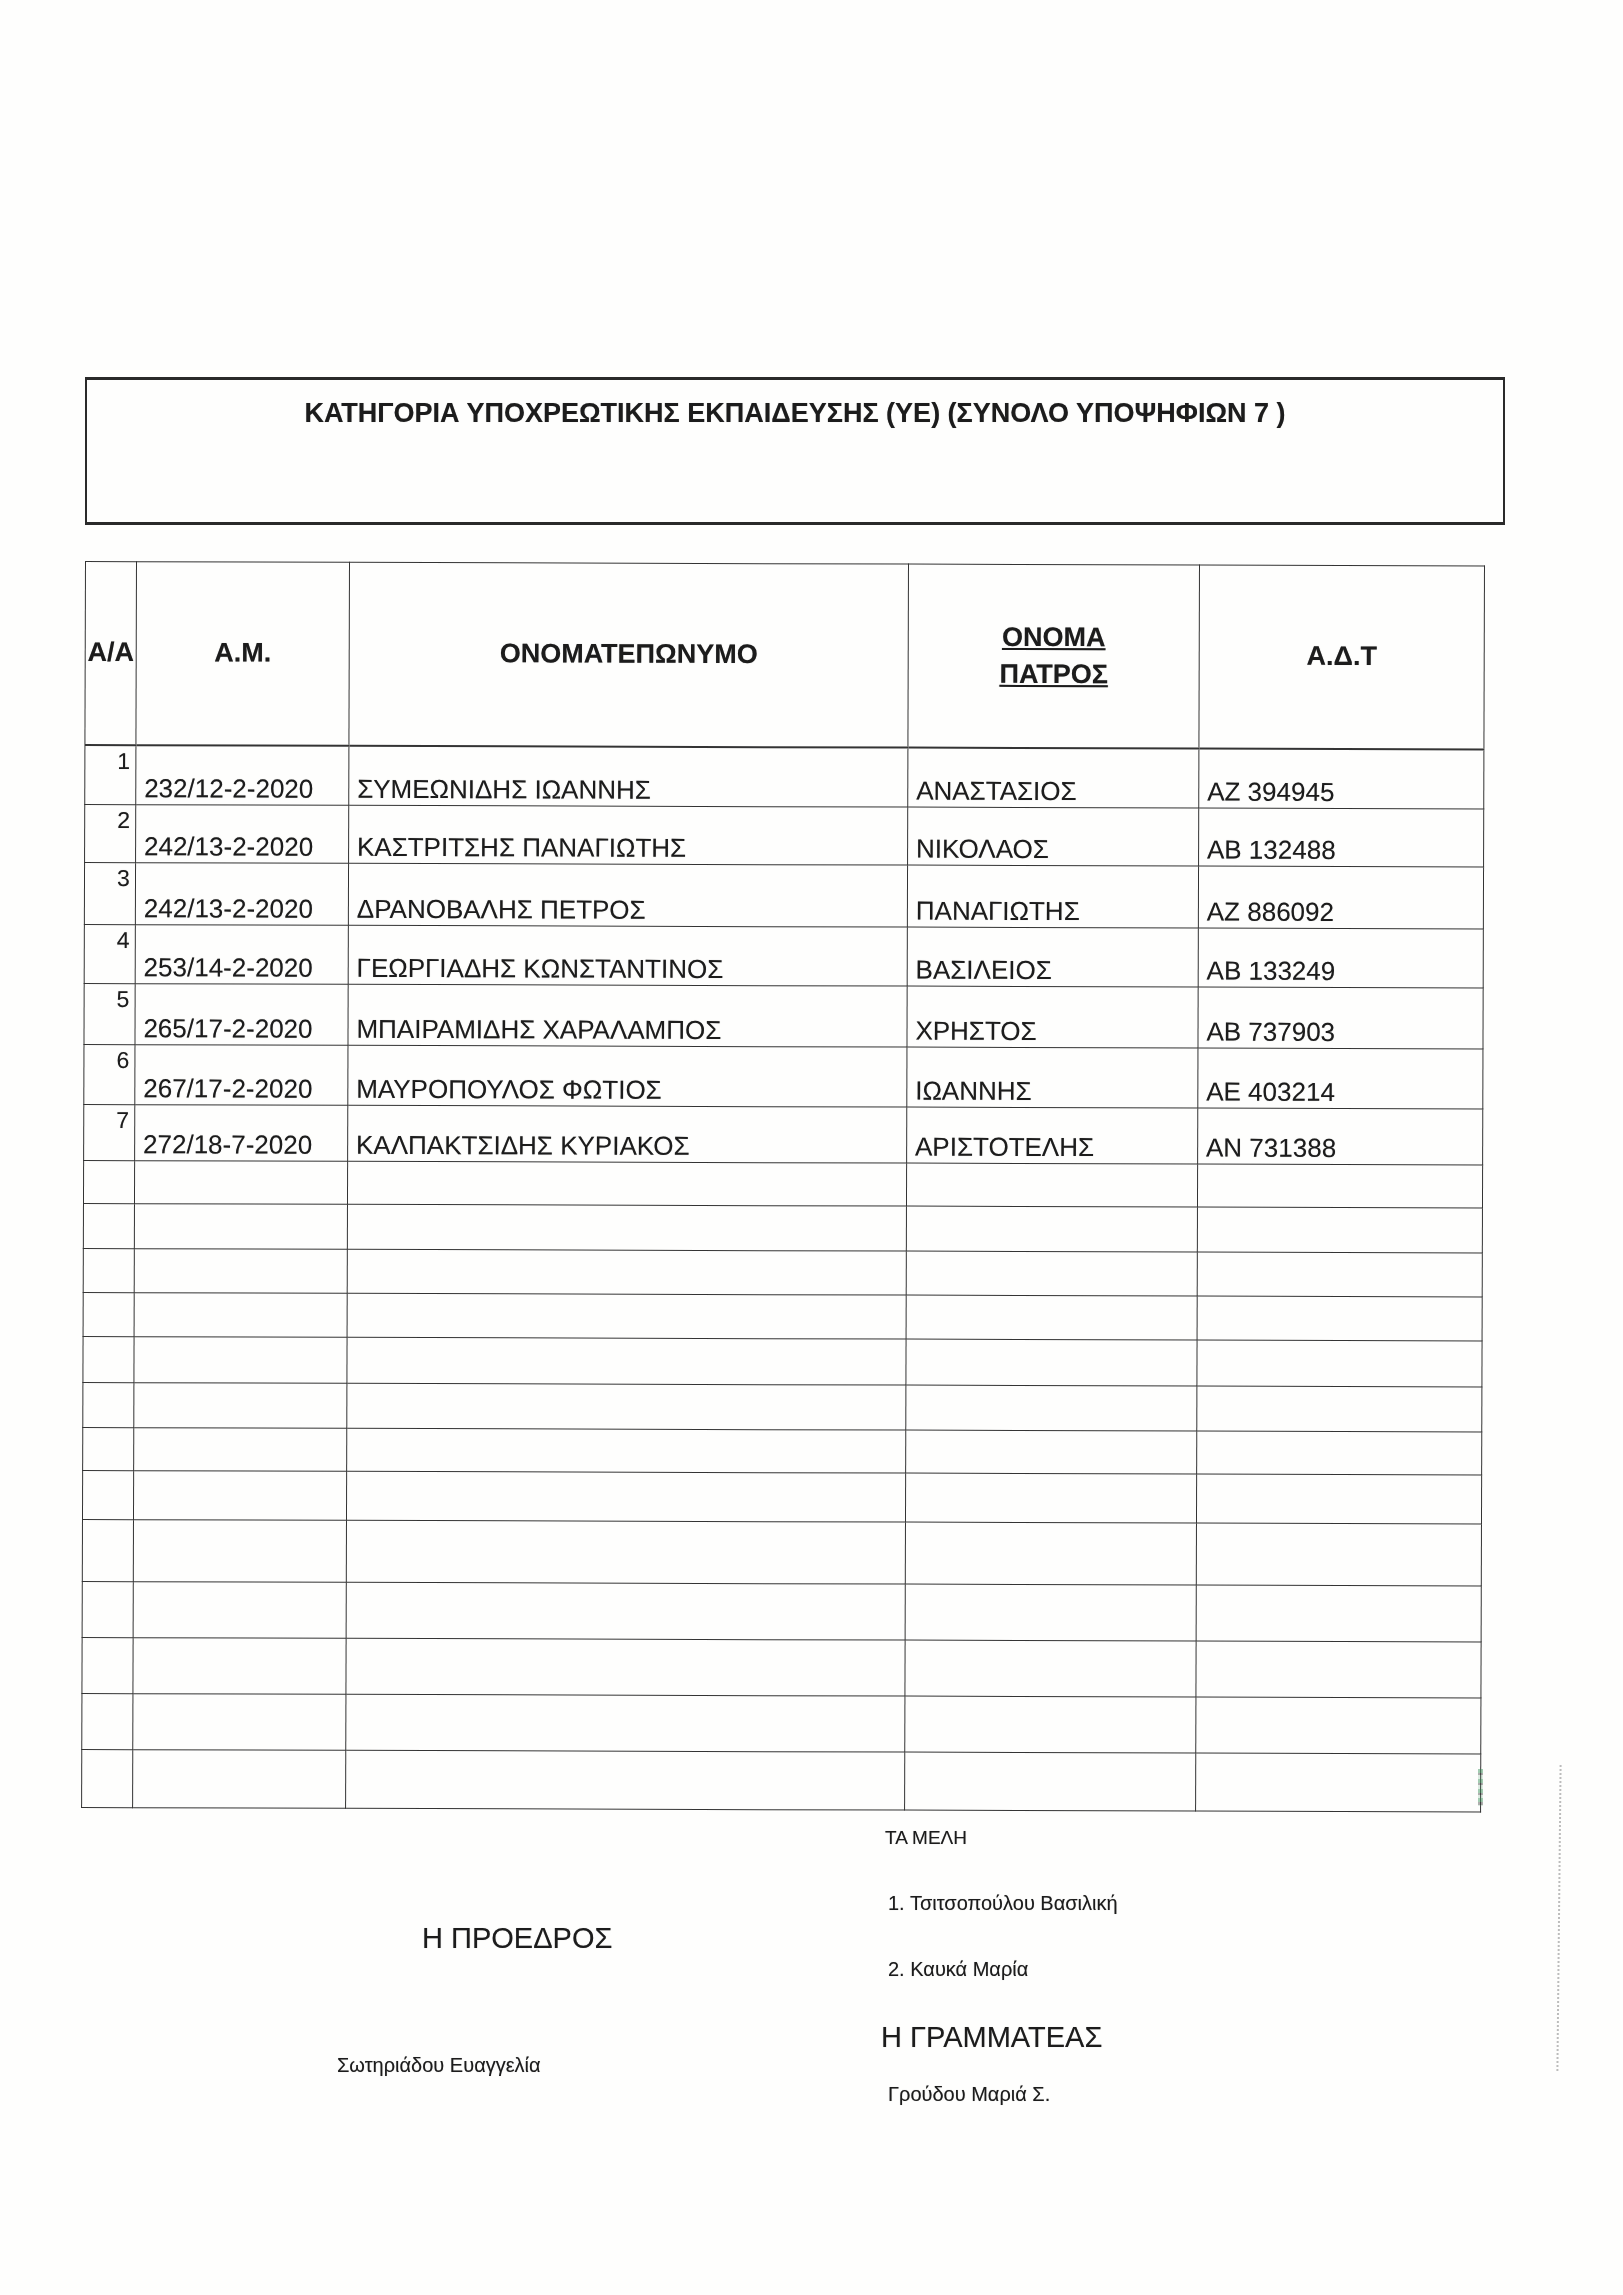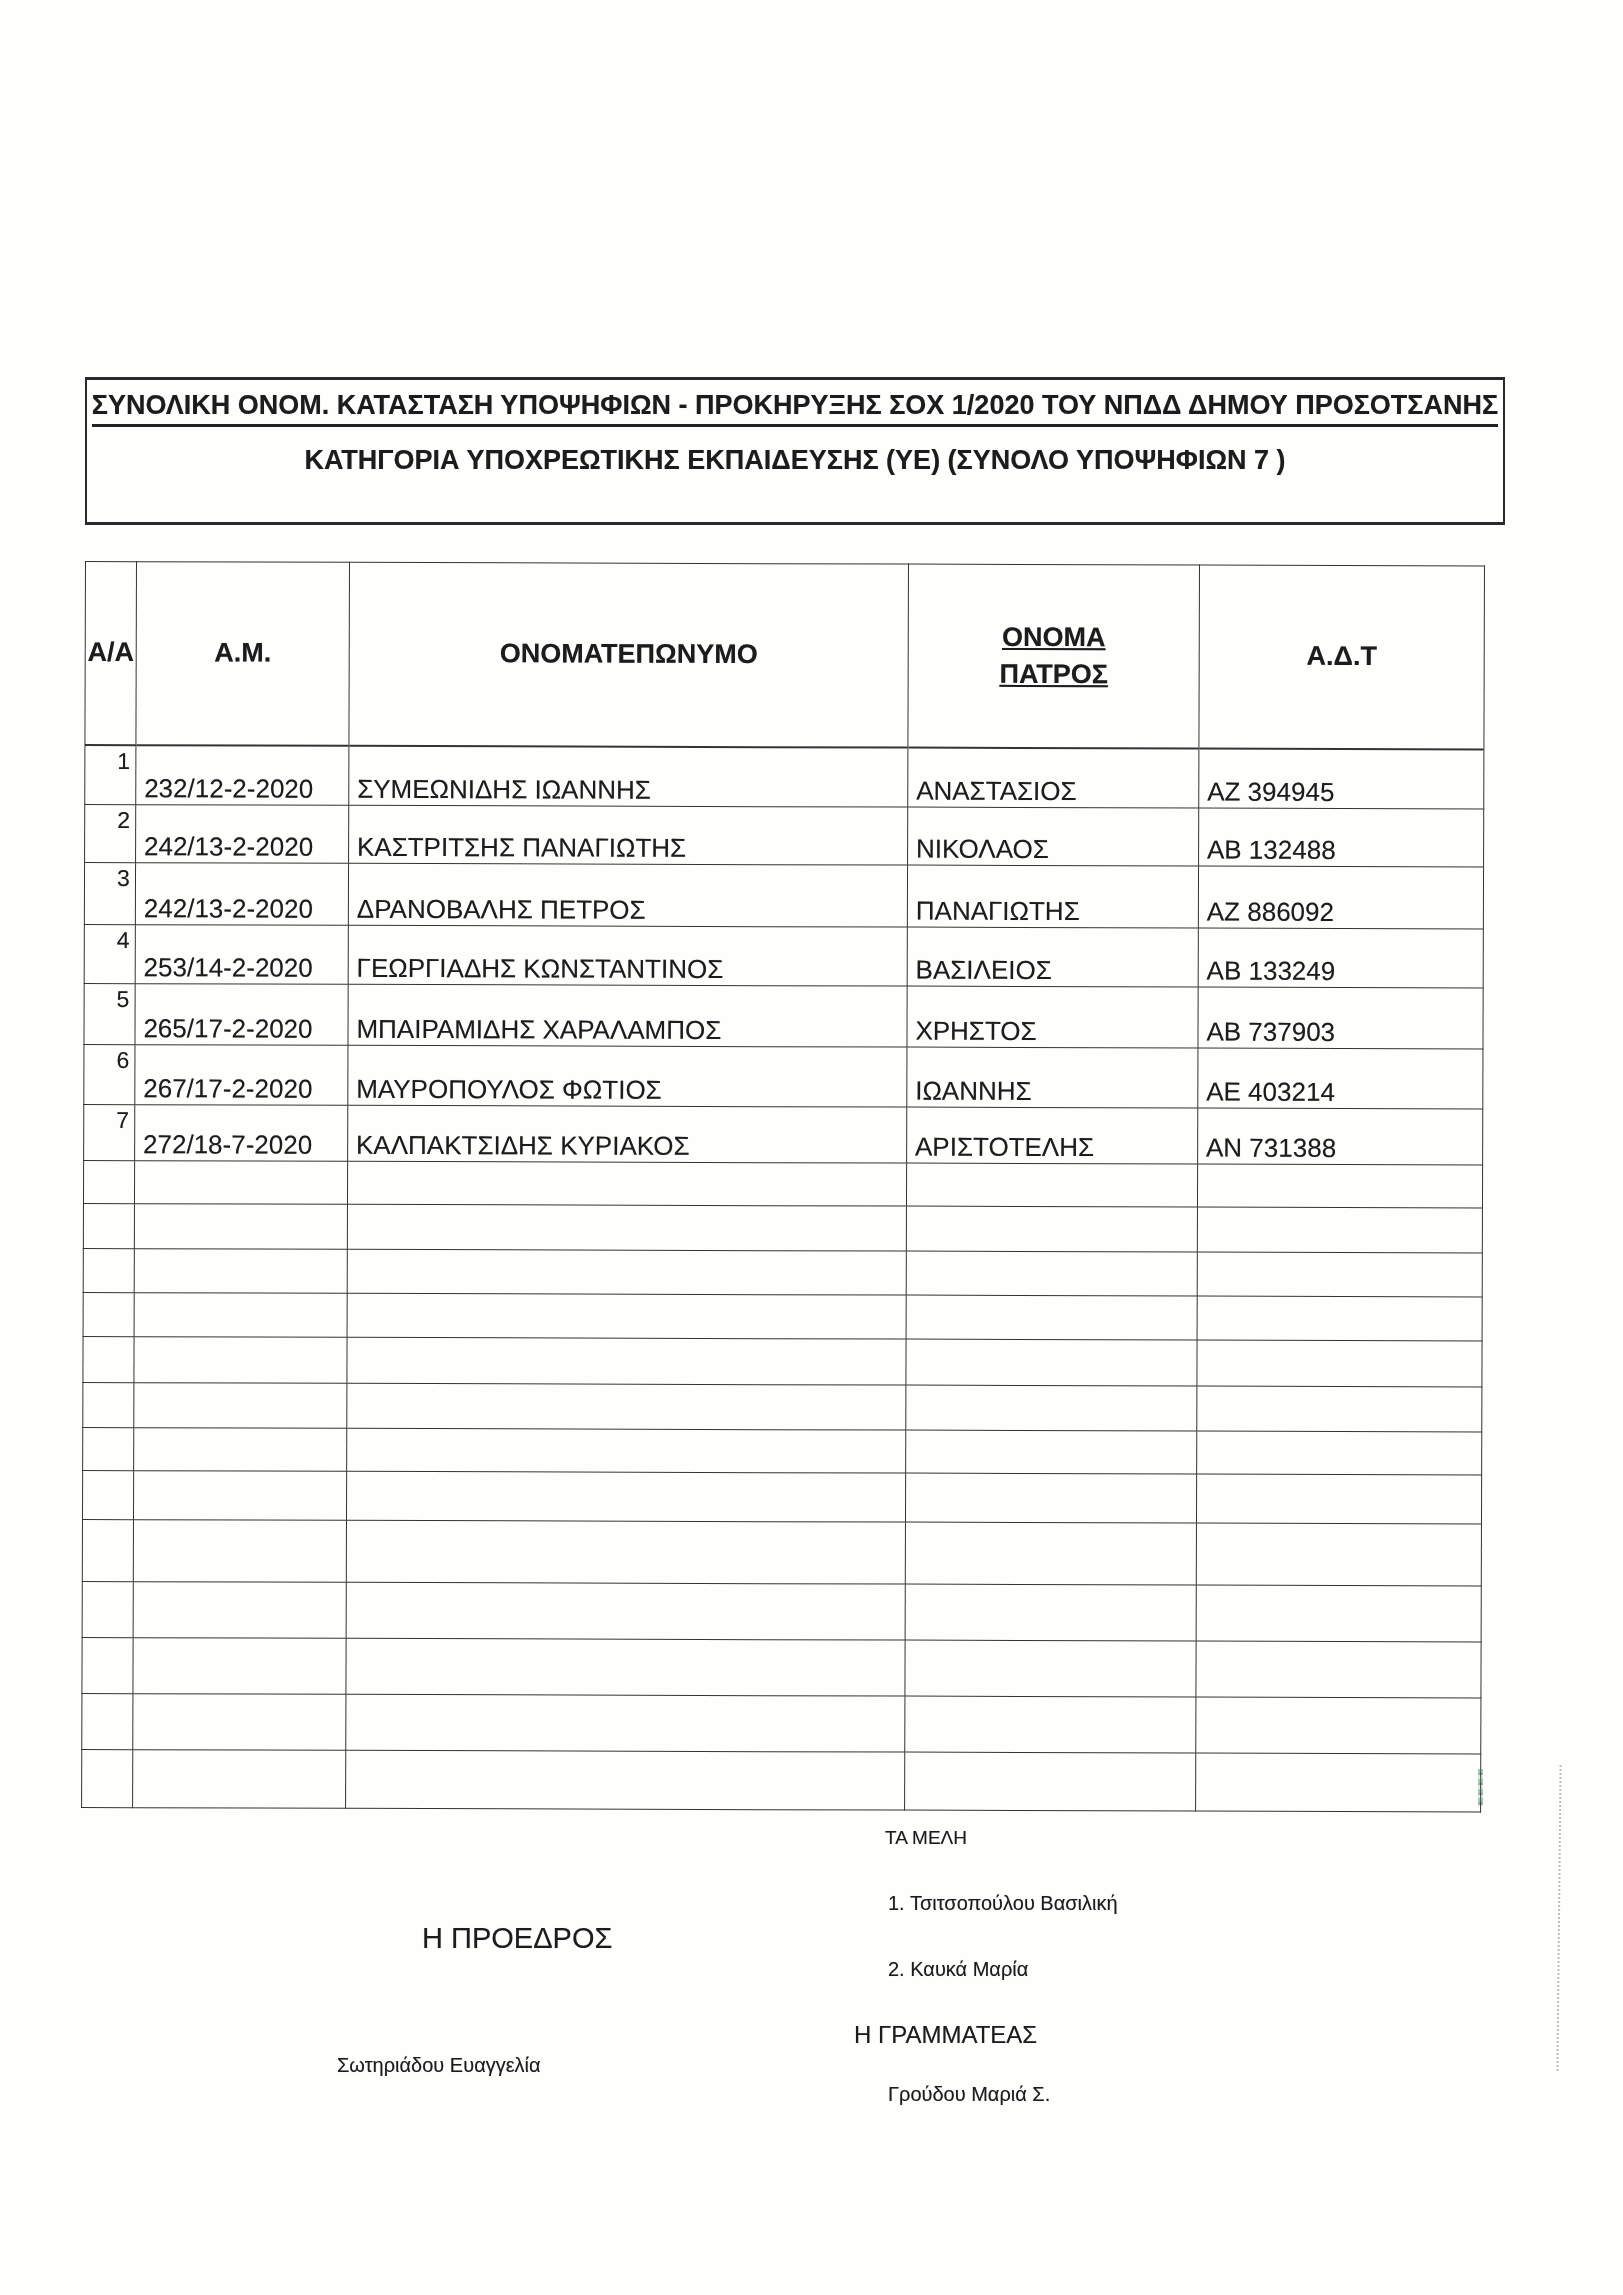--- a/index.html
+++ b/index.html
@@ -113,23 +113,20 @@
     );
     opacity: 0.8;
   }
 </style>
 </head>
 <body>
 
 <div class="page">
 
   <div class="header-box">
-    <div class="hline l1 ink">
-      <span class="utext">ΣΥΝΟΛΙΚΗ ΟΝΟΜ. ΚΑΤΑΣΤΑΣΗ ΥΠΟΨΗΦΙΩΝ - ΠΡΟΚΗΡΥΞΗΣ ΣΟΧ 1/2020 ΤΟΥ ΝΠΔΔ ΔΗΜΟΥ ΠΡΟΣΟΤΣΑΝΗΣ</span>
-    </div>
     <div class="hline l2 ink">ΚΑΤΗΓΟΡΙΑ ΥΠΟΧΡΕΩΤΙΚΗΣ ΕΚΠΑΙΔΕΥΣΗΣ (ΥΕ) (ΣΥΝΟΛΟ ΥΠΟΨΗΦΙΩΝ 7 )</div>
   </div>
 
   <table class="ctable ink">
     <colgroup>
       <col style="width:51px">
       <col style="width:213px">
       <col style="width:559px">
       <col style="width:291px">
       <col style="width:285px">
@@ -286,21 +283,21 @@
           <td></td>
           <td></td>
         </tr>
       </tbody>
   </table>
 
   <div class="sig ink" style="left:885px; top:1828px; font-size:19px;">ΤΑ ΜΕΛΗ</div>
   <div class="sig ink" style="left:888px; top:1893px;">1. Τσιτσοπούλου Βασιλική</div>
   <div class="sig ink" style="left:422px; top:1923px; font-size:29px;">Η ΠΡΟΕΔΡΟΣ</div>
   <div class="sig ink" style="left:888px; top:1959px;">2. Καυκά  Μαρία</div>
-  <div class="sig ink" style="left:854px; top:2022px; font-size:24px;">Η ΓΡΑΜΜΑΤΕΑΣ</div>
+  <div class="sig ink" style="left:881px; top:2022px; font-size:29px;">Η ΓΡΑΜΜΑΤΕΑΣ</div>
   <div class="sig ink" style="left:337px; top:2055px;">Σωτηριάδου Ευαγγελία</div>
   <div class="sig ink" style="left:888px; top:2084px;">Γρούδου Μαριά Σ.</div>
 
   <div class="artifact-dotline"></div>
   <div class="artifact-smudge"></div>
 
 </div>
 
 
 </body></html>

